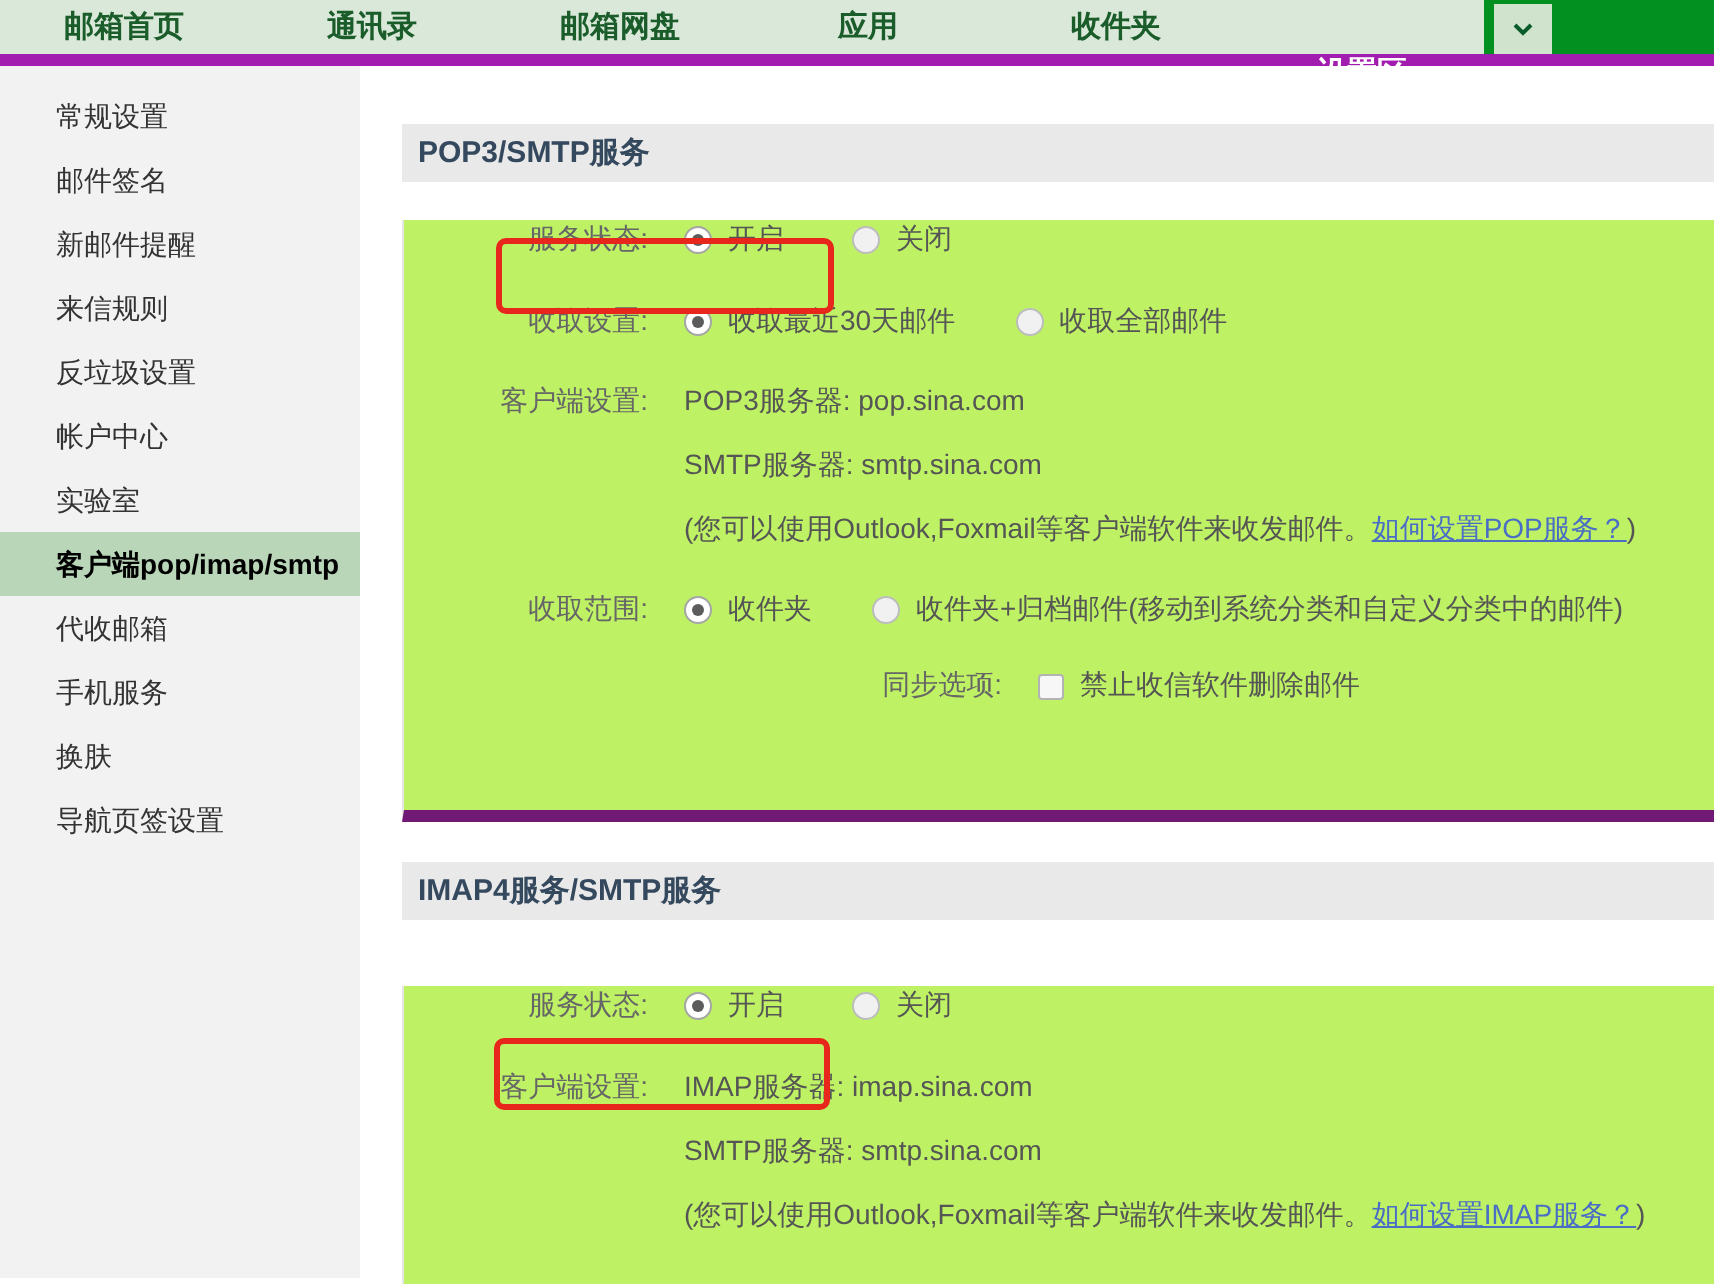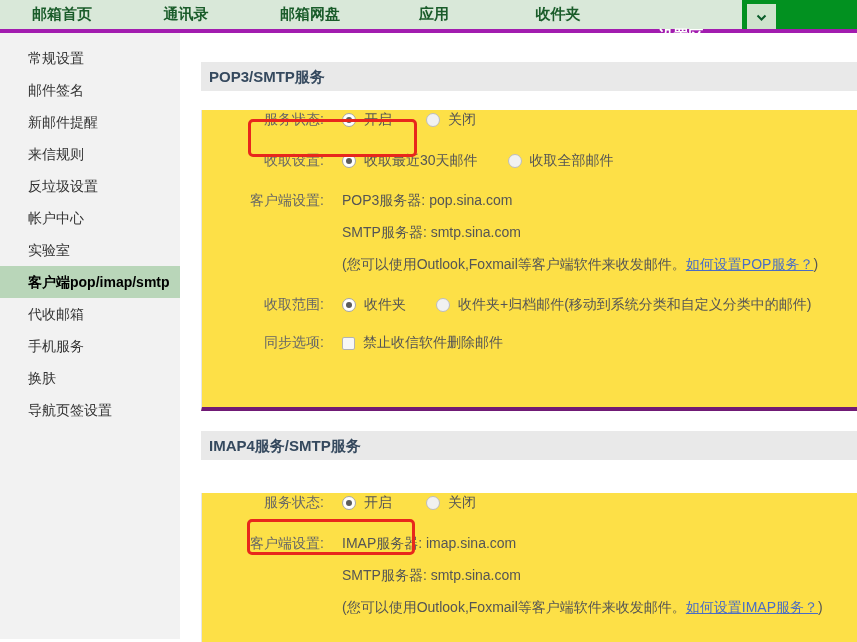--- a/index.html
+++ b/index.html
@@ -1,39 +1,39 @@
 <!DOCTYPE html>
 <html><head>
 <meta charset="utf-8">
 <style>
   * { margin:0; padding:0; box-sizing:border-box; }
   html,body { width:857px; height:642px; }
   body { font-family:"Liberation Sans","DejaVu Sans",sans-serif; background:#fff; overflow:hidden; }
   #app { position:relative; width:857px; height:642px; background:#fff; }
 
   
-  .topnav { height:33px; display:flex; align-items:stretch; border-bottom:4px solid #a21caf; background:#d9e8d9; }
+  .topnav { height:33px; display:flex; align-items:stretch; border-bottom:6px solid #a21caf; background:#d9e8d9; }
   .nav-tab { width:124px; display:flex; align-items:center; justify-content:center;
              font-size:15px; font-weight:600; color:#1a5c2a; cursor:pointer; }
   .nav-tab.active { width:122px; background:#077a3a; color:#fff;margin-top:36px; }
   .nav-fill { flex:1; background:#029120; display:flex; align-items:flex-end; }
   .nav-dd { width:29px; height:25px; margin-left:5px; background:#cfe3cd; display:flex;
             align-items:center; justify-content:center; cursor:pointer; }
 
   
   .main { display:flex; height:606px; }
   .sidebar { width:180px; background:#f2f2f2; padding-top:9px; flex-shrink:0; }
   .side-item { height:32px; line-height:32px; padding-left:28px; font-size:14px; color:#333; cursor:pointer; white-space:nowrap; }
   .side-item.active { background:#b9d6b9; font-weight:bold; color:#000; }
   .content { flex:1; margin-left:21px; }
 
   
   .sec-head { height:29px; line-height:29px; background:#e9e9e9; padding-left:8px;
               font-size:15px; font-weight:bold; color:#35495e; }
-  .sec-body { position:relative; background:#fde047; border-left:1px solid #e6e6e6; border-bottom:4px solid #701a75; }
+  .sec-body { position:relative; background:#bef264; border-left:1px solid #e6e6e6; border-bottom:6px solid #701a75; }
   #pop3-body { height:301px; }
   #imap-body { height:193px; }
   .sec1 { margin-top:29px; }
   .sec2 { margin-top:20px; }
 
   .frow { display:flex; align-items:center; height:20px; font-size:14px; color:#555; }
   .flabel { width:122px; text-align:right; color:#666; margin-right:18px; flex-shrink:0; }
   .opt { display:flex; align-items:center; }
   .opt + .opt { margin-left:30px; }
   .radio { width:14px; height:14px; border-radius:50%; border:1px solid #a6a6a6; background:#fff;
@@ -47,21 +47,21 @@
   .client-row { display:flex; font-size:14px; color:#555; }
   .client-row .flabel { line-height:32px; }
   .client-lines { line-height:32px; }
   .note-link { color:#4a6dc5; text-decoration:underline; cursor:pointer; }
 
   
   #pop3-r1 { padding-top:0; margin-top:19px; position:relative; }
   #pop3-r2 { margin-top:21px; }
   #pop3-r3 { margin-top:13px; }
   #pop3-r4 { margin-top:15px; }
-  #pop3-r5 { margin-top:18px; }
+  #pop3-r5 { margin-top:18px;justify-content:center; }
   
   #imap-r1 { margin-top:33px; }
   #imap-r2 { margin-top:14px; }
 
   
   .red-box { position:absolute; border:3px solid #e8271c; border-radius:5px; pointer-events:none; }
   #red-box-pop3 { left:46px; top:9px;  width:169px; height:38px; }
   #red-box-imap { left:45px; top:26px; width:168px; height:36px; }
 </style>
 </head>

